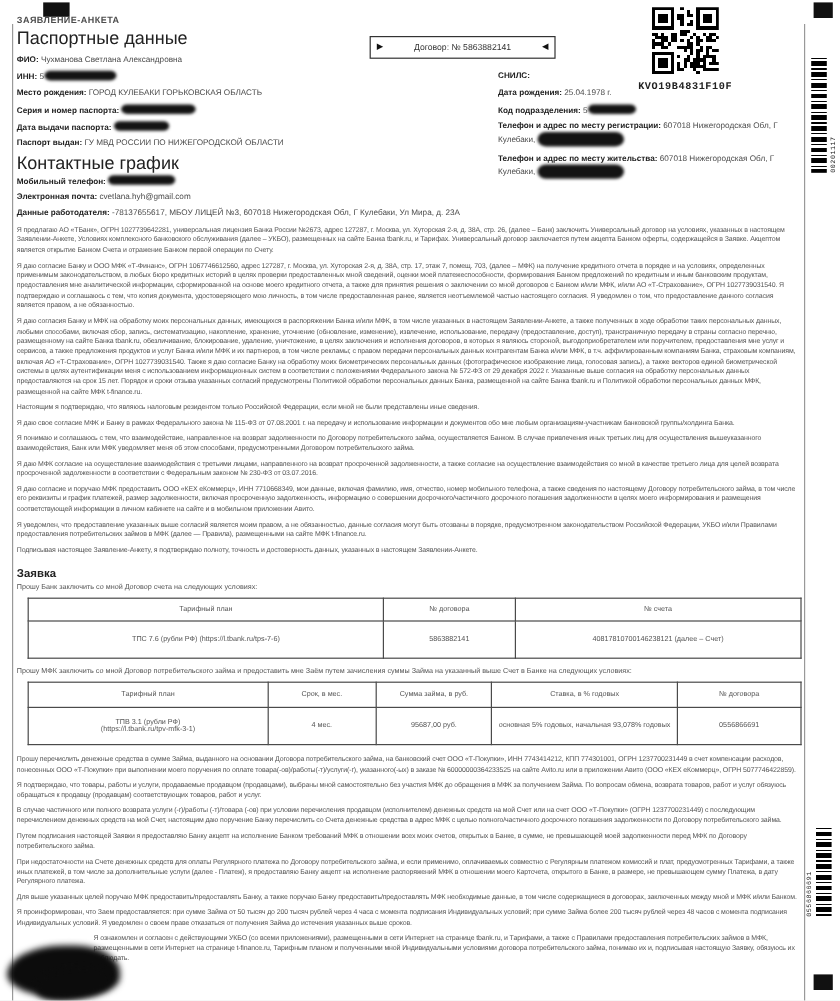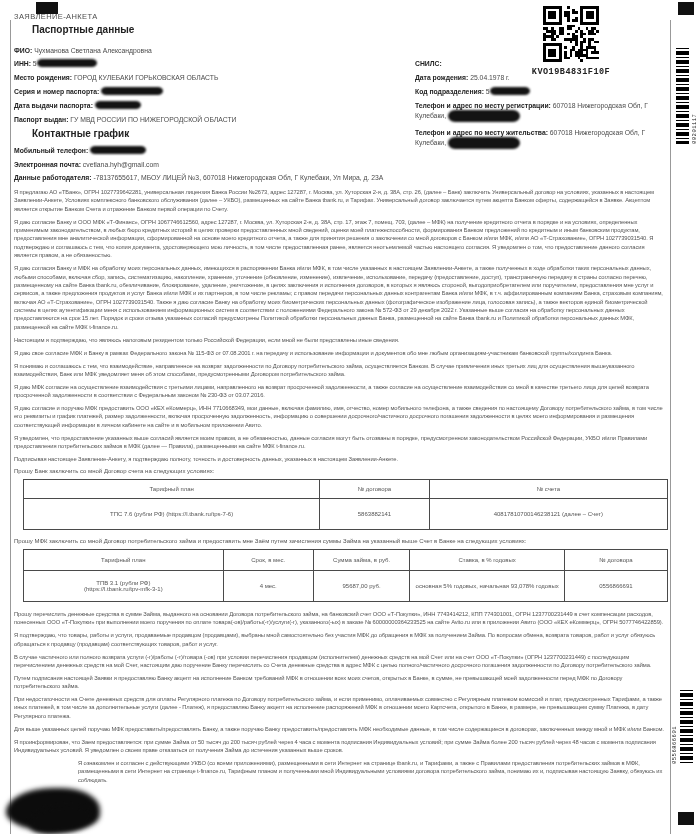--- a/index.html
+++ b/index.html
@@ -16,23 +16,23 @@
   
   .vbarcode{position:absolute;display:flex;gap:2px;}
   .vbarcode .stripes{width:13px;background-color:#fff;
      background-image:repeating-linear-gradient(to bottom,#000 0 1px,transparent 1px 3px),
        repeating-linear-gradient(to bottom,transparent 0 4px,#000 4px 6px,transparent 6px 9px);}
   .vbarcode .vlabel{writing-mode:vertical-rl;transform:rotate(180deg);
      font-family:"Liberation Mono",monospace;font-size:5.5px;color:#111;letter-spacing:.5px;}
   .vbarcode.top{left:676px;top:48px;height:96px;}
   .vbarcode.mid{left:671px;top:690px;height:74px;}
   
-  .doc-title{position:absolute;left:14px;top:12px;font-size:7.5px;font-weight:400;
+  .doc-title{position:absolute;left:14px;top:12px;font-size:7.5px;font-weight:700;
      color:#4d4d4d;letter-spacing:.4px;}
-  .sec-h{position:absolute;left:32px;font-size:10px;font-weight:bold;color:#222;}
+  .sec-h{position:absolute;left:14px;font-size:15px;font-weight:normal;color:#222;}
   .contract-box{position:absolute;left:308px;top:30px;width:155px;height:19px;border:1px solid #333;
      display:flex;align-items:center;justify-content:space-between;padding:0 5px;box-sizing:border-box;}
   .contract-box .arr{font-size:7px;color:#111;line-height:1;}
   .contract-box .txt{font-size:7.2px;color:#333;}
   .qr-wrap{position:absolute;left:543px;top:6px;width:56px;text-align:center;}
   .qr-wrap svg{width:56px;height:56px;display:block;}
   .qr-label{width:112px;margin-left:-28px;margin-top:5px;font-family:"Liberation Mono",monospace;
      font-size:8.5px;font-weight:bold;color:#222;letter-spacing:.5px;}
   
   .field{position:absolute;font-size:6.8px;line-height:1.35;color:#4a4a4a;}
@@ -76,20 +76,25 @@
     <div class="vlabel">00201117</div>
   </div>
   <div class="vbarcode mid">
     <div class="vlabel">0556866691</div>
     <div class="stripes"></div>
   </div>
 
   <div class="doc-title">ЗАЯВЛЕНИЕ-АНКЕТА</div>
   <div class="sec-h" style="top:24px">Паспортные данные</div>
 
+  <div class="contract-box">
+    <span class="arr">▶</span>
+    <span class="txt">Договор: № 5863882141</span>
+    <span class="arr">◀</span>
+  </div>
 
   <div class="qr-wrap">
     <svg viewBox="0 0 21 21" shape-rendering="crispEdges" fill="#000">
         <rect x="9" y="0" width="1" height="1"></rect>
         <rect x="11" y="1" width="1" height="1"></rect>
         <rect x="8" y="2" width="1" height="1"></rect>
         <rect x="9" y="2" width="1" height="1"></rect>
         <rect x="11" y="2" width="1" height="1"></rect>
         <rect x="12" y="2" width="1" height="1"></rect>
         <rect x="8" y="3" width="1" height="1"></rect>
@@ -254,20 +259,21 @@
     <p class="lp">Я даю согласие Банку и ООО МФК «Т-Финанс», ОГРН 1067746612560, адрес 127287, г. Москва, ул. Хуторская 2-я, д. 38А, стр. 17, этаж 7, помещ. 703, (далее – МФК) на получение кредитного отчета в порядке и на условиях, определенных применимым законодательством, в любых бюро кредитных историй в целях проверки предоставленных мной сведений, оценки моей платежеспособности, формирования Банком предложений по кредитным и иным банковским продуктам, предоставления мне аналитической информации, сформированной на основе моего кредитного отчета, а также для принятия решения о заключении со мной договоров с Банком и/или МФК, и/или АО «Т-Страхование», ОГРН 1027739031540. Я подтверждаю и соглашаюсь с тем, что копия документа, удостоверяющего мою личность, в том числе предоставленная ранее, является неотъемлемой частью настоящего согласия. Я уведомлен о том, что предоставление данного согласия является правом, а не обязанностью.</p>
     <p class="lp">Я даю согласия Банку и МФК на обработку моих персональных данных, имеющихся в распоряжении Банка и/или МФК, в том числе указанных в настоящем Заявлении-Анкете, а также полученных в ходе обработки таких персональных данных, любыми способами, включая сбор, запись, систематизацию, накопление, хранение, уточнение (обновление, изменение), извлечение, использование, передачу (предоставление, доступ), трансграничную передачу в страны согласно перечню, размещенному на сайте Банка tbank.ru, обезличивание, блокирование, удаление, уничтожение, в целях заключения и исполнения договоров, в которых я являюсь стороной, выгодоприобретателем или поручителем, предоставления мне услуг и сервисов, а также предложения продуктов и услуг Банка и/или МФК и их партнеров, в том числе рекламы; с правом передачи персональных данных контрагентам Банка и/или МФК, в т.ч. аффилированным компаниям Банка, страховым компаниям, включая АО «Т-Страхование», ОГРН 1027739031540. Также я даю согласие Банку на обработку моих биометрических персональных данных (фотографическое изображение лица, голосовая запись), а также векторов единой биометрической системы в целях аутентификации меня с использованием информационных систем в соответствии с положениями Федерального закона № 572-ФЗ от 29 декабря 2022 г. Указанные выше согласия на обработку персональных данных предоставляются на срок 15 лет. Порядок и сроки отзыва указанных согласий предусмотрены Политикой обработки персональных данных Банка, размещенной на сайте Банка tbank.ru и Политикой обработки персональных данных МФК, размещенной на сайте МФК t-finance.ru.</p>
     <p class="lp">Настоящим я подтверждаю, что являюсь налоговым резидентом только Российской Федерации, если мной не были представлены иные сведения.</p>
     <p class="lp">Я даю свое согласие МФК и Банку в рамках Федерального закона № 115-ФЗ от 07.08.2001 г. на передачу и использование информации и документов обо мне любым организациям-участникам банковской группы/холдинга Банка.</p>
     <p class="lp">Я понимаю и соглашаюсь с тем, что взаимодействие, направленное на возврат задолженности по Договору потребительского займа, осуществляется Банком. В случае привлечения иных третьих лиц для осуществления вышеуказанного взаимодействия, Банк или МФК уведомляет меня об этом способами, предусмотренными Договором потребительского займа.</p>
     <p class="lp">Я даю МФК согласие на осуществление взаимодействия с третьими лицами, направленного на возврат просроченной задолженности, а также согласие на осуществление взаимодействия со мной в качестве третьего лица для целей возврата просроченной задолженности в соответствии с Федеральным законом № 230-ФЗ от 03.07.2016.</p>
     <p class="lp">Я даю согласие и поручаю МФК предоставить ООО «КЕХ еКоммерц», ИНН 7710668349, мои данные, включая фамилию, имя, отчество, номер мобильного телефона, а также сведения по настоящему Договору потребительского займа, в том числе его реквизиты и график платежей, размер задолженности, включая просроченную задолженность, информацию о совершении досрочного/частичного досрочного погашения задолженности в целях моего информирования и размещения соответствующей информации в личном кабинете на сайте и в мобильном приложении Авито.</p>
     <p class="lp">Я уведомлен, что предоставление указанных выше согласий является моим правом, а не обязанностью, данные согласия могут быть отозваны в порядке, предусмотренном законодательством Российской Федерации, УКБО и/или Правилами предоставления потребительских займов в МФК (далее — Правила), размещенными на сайте МФК t-finance.ru.</p>
     <p class="lp">Подписывая настоящее Заявление-Анкету, я подтверждаю полноту, точность и достоверность данных, указанных в настоящем Заявлении-Анкете.</p>
 
+    <div class="app-h">Заявка</div>
     <p class="intro">Прошу Банк заключить со мной Договор счета на следующих условиях:</p>
 
     <table class="t1">
       <colgroup>
           <col style="width:46%">
           <col style="width:17%">
           <col style="width:37%">
         </colgroup>
       <tbody>
           <tr>

